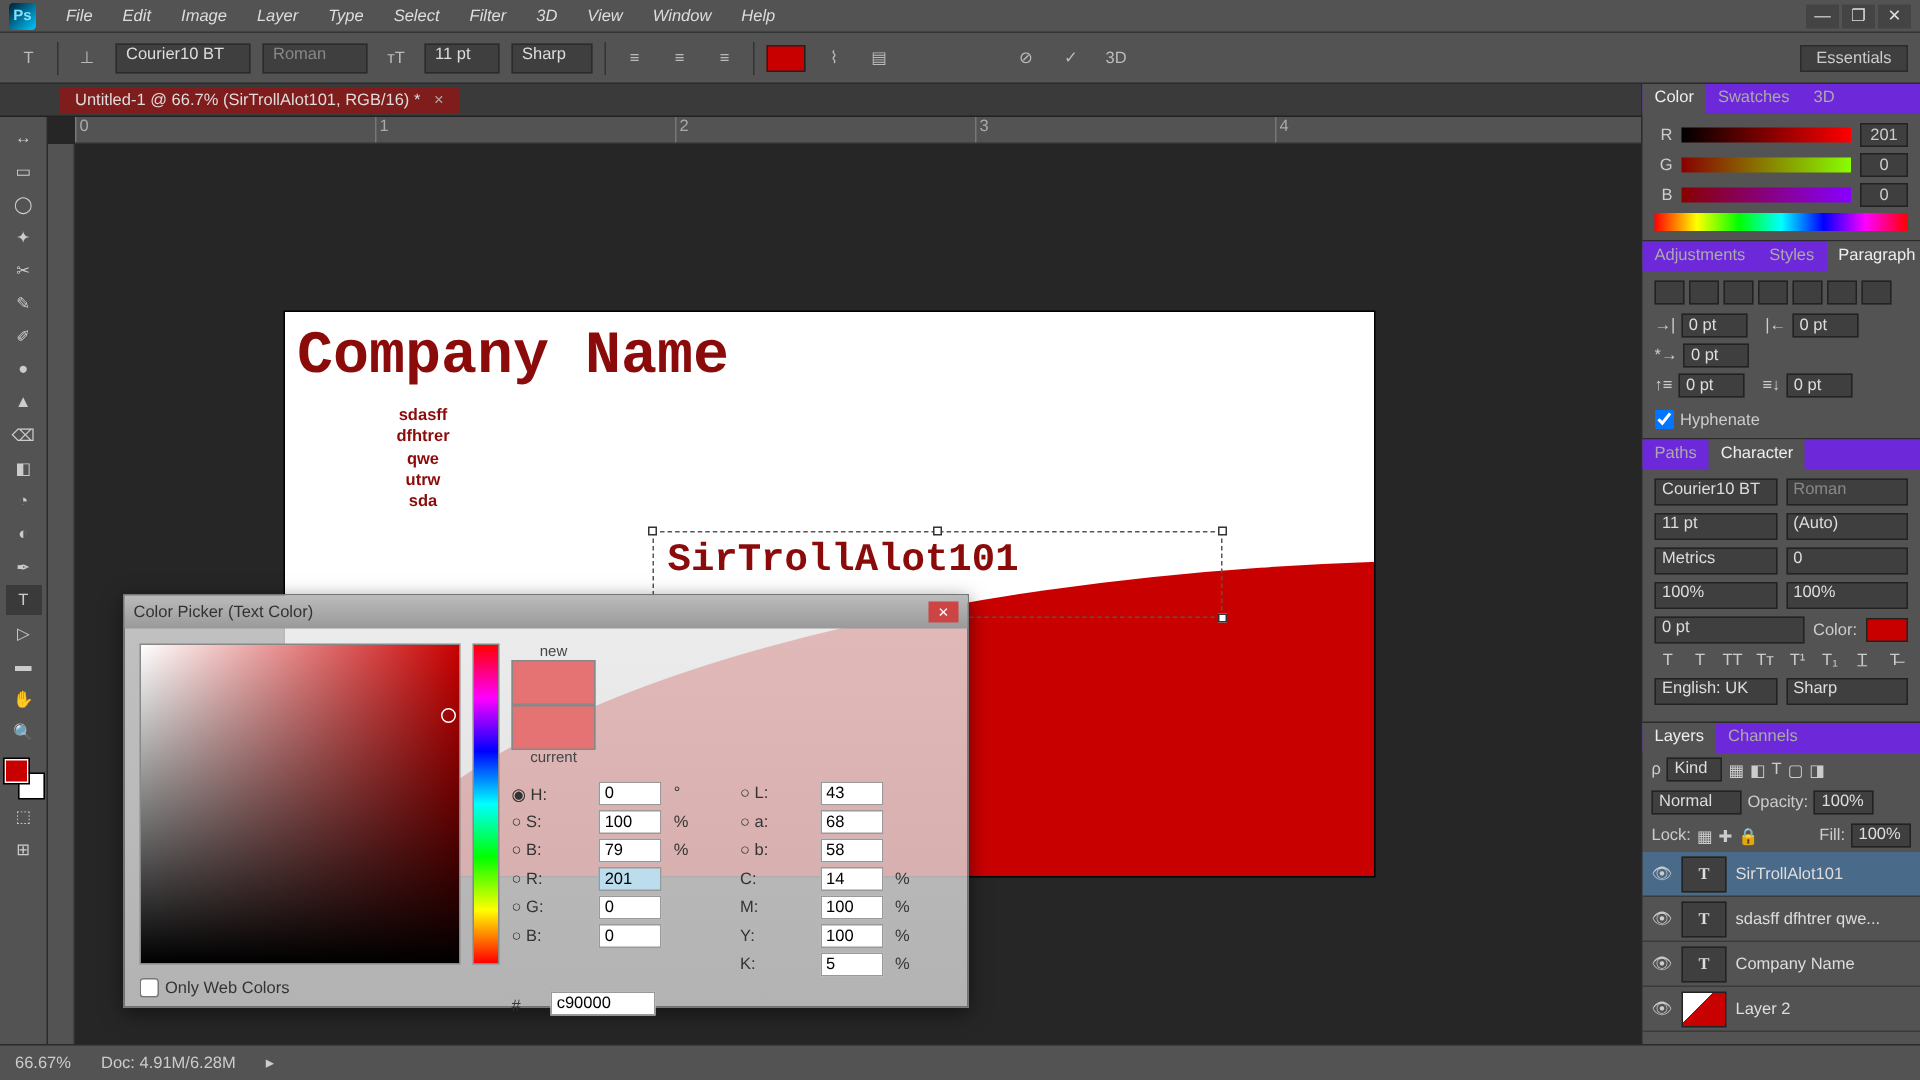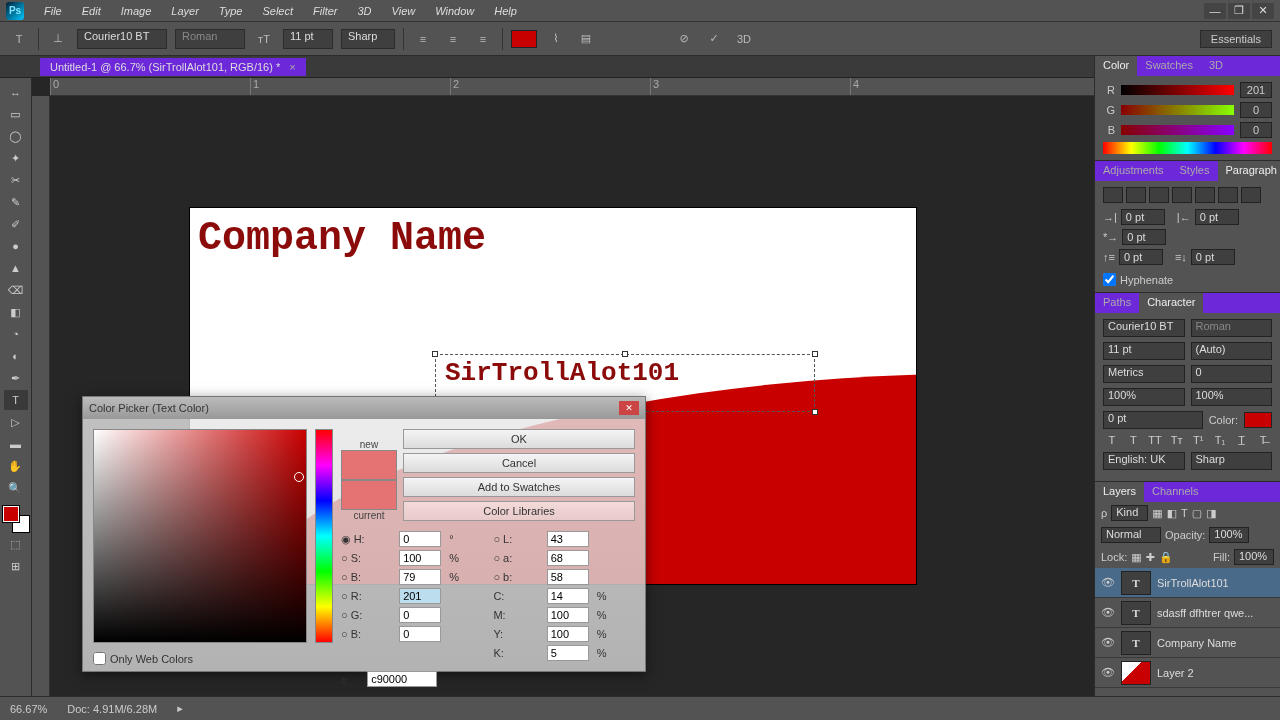--- a/index.html
+++ b/index.html
@@ -15,21 +15,21 @@
 
 .optbar { background: #535353; height: 34px; display: flex; align-items: center; padding: 0 8px; gap: 8px; border-bottom: 1px solid #2b2b2b; }
 .optbar select, .optbar .fieldbox { background:#3f3f3f; color:#ddd; border:1px solid #2b2b2b; height:20px; padding:0 6px;}
 .optbar .swatch { width:26px; height:18px; background:#c90000; border:1px solid #222;}
 .optbar .iconbtn { width:22px;height:22px;display:flex;align-items:center;justify-content:center;color:#bbb;}
 .optbar .sep { width:1px;height:22px;background:#333;}
 .optbar .ws { margin-left:auto; background:#3f3f3f; border:1px solid #2b2b2b; padding:2px 10px;}
 
 
 .doctabs { background:#3a3a3a; height:22px; display:flex; align-items:center; padding-left:40px; border-bottom:1px solid #222;}
-.doctabs .tab { background:#6d28d9; padding:3px 10px; color:#ddd;}
+.doctabs .tab { background:#7f1d1d; padding:3px 10px; color:#ddd;}
 .doctabs .tab .x{ margin-left:6px; color:#aaa;}
 
 
 .workzone { position:absolute; top:78px; left:32px; right:186px; bottom:24px; background:#262626; }
 .ruler-h { position:absolute; top:0; left:18px; right:0; height:18px; background:#535353; border-bottom:1px solid #333; display:flex; color:#aaa; font-size:9px; overflow:hidden;}
 .ruler-h span{ flex:0 0 200px; border-left:1px solid #777; padding-left:2px;}
 .ruler-v { position:absolute; top:18px; left:0; width:18px; bottom:0; background:#535353; border-right:1px solid #333;}
 .canvas { position:absolute; top:130px; left:158px; width:726px; height:376px; background:#fff; box-shadow:0 0 0 1px #000;}
 .canvas .swoosh{ position:absolute; bottom:0; right:0; width:100%; height:70%; background:#c90000; clip-path: ellipse(105% 100% at 110% 120%);}
 .canvas .title{ position:absolute; top:8px; left:8px; font-family:"Courier New",monospace; font-weight:bold; font-size:40px; color:#8b0b0b;}
@@ -194,20 +194,27 @@
     <span>0</span>
     <span>1</span>
     <span>2</span>
     <span>3</span>
     <span>4</span>
   </div>
   <div class="ruler-v"></div>
   <div class="canvas">
     <div class="swoosh"></div>
     <div class="title">Company Name</div>
+    <div class="lines">
+      <div>sdasff</div>
+      <div>dfhtrer</div>
+      <div>qwe</div>
+      <div>utrw</div>
+      <div>sda</div>
+    </div>
     <div class="seltext">
       <div class="bbox"></div>
       <div class="handle" style="top:-3px;left:-3px"></div>
       <div class="handle" style="top:-3px;left:50%;margin-left:-3px"></div>
       <div class="handle" style="top:-3px;right:-3px"></div>
       <div class="handle" style="bottom:-3px;left:-3px"></div>
       <div class="handle" style="bottom:-3px;left:50%;margin-left:-3px"></div>
       <div class="handle" style="bottom:-3px;right:-3px"></div>
       <div class="tx">SirTrollAlot101</div>
     </div>
@@ -399,26 +406,20 @@
       </div>
     <div class="huebar"></div>
     <div class="dright">
       <div class="prev">
         <div class="chips">
           <span class="lbl">new</span>
           <div class="c" style="background:#e57373"></div>
           <div class="c" style="background:#e57373"></div>
           <span class="lbl">current</span>
         </div>
-        <div class="btns">
-          <button>OK</button>
-          <button>Cancel</button>
-          <button>Add to Swatches</button>
-          <button style="background:linear-gradient(#f4dada,#e8caca)">Color Libraries</button>
-        </div>
       </div>
       <div class="numgrid">
         <span>◉ H:</span>
           <input value="0" style="">
           <span>°</span>
         <span>○ L:</span>
           <input value="43" style="">
           <span></span>
         <span>○ S:</span>
           <input value="100" style="">

